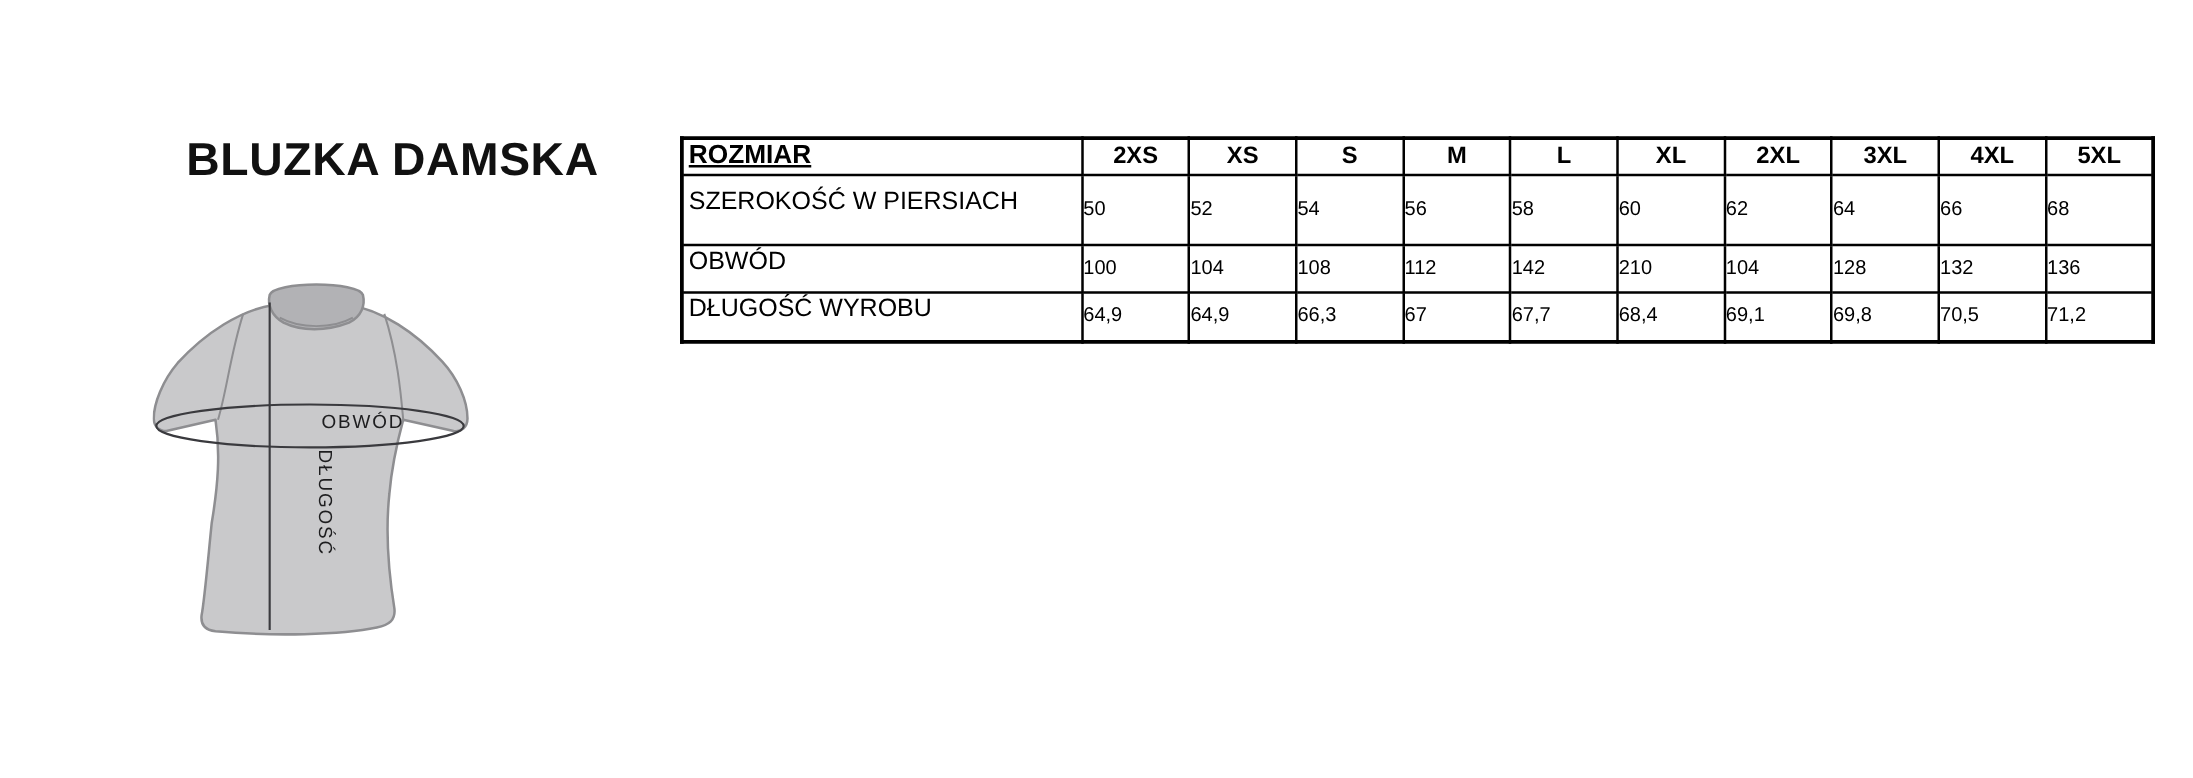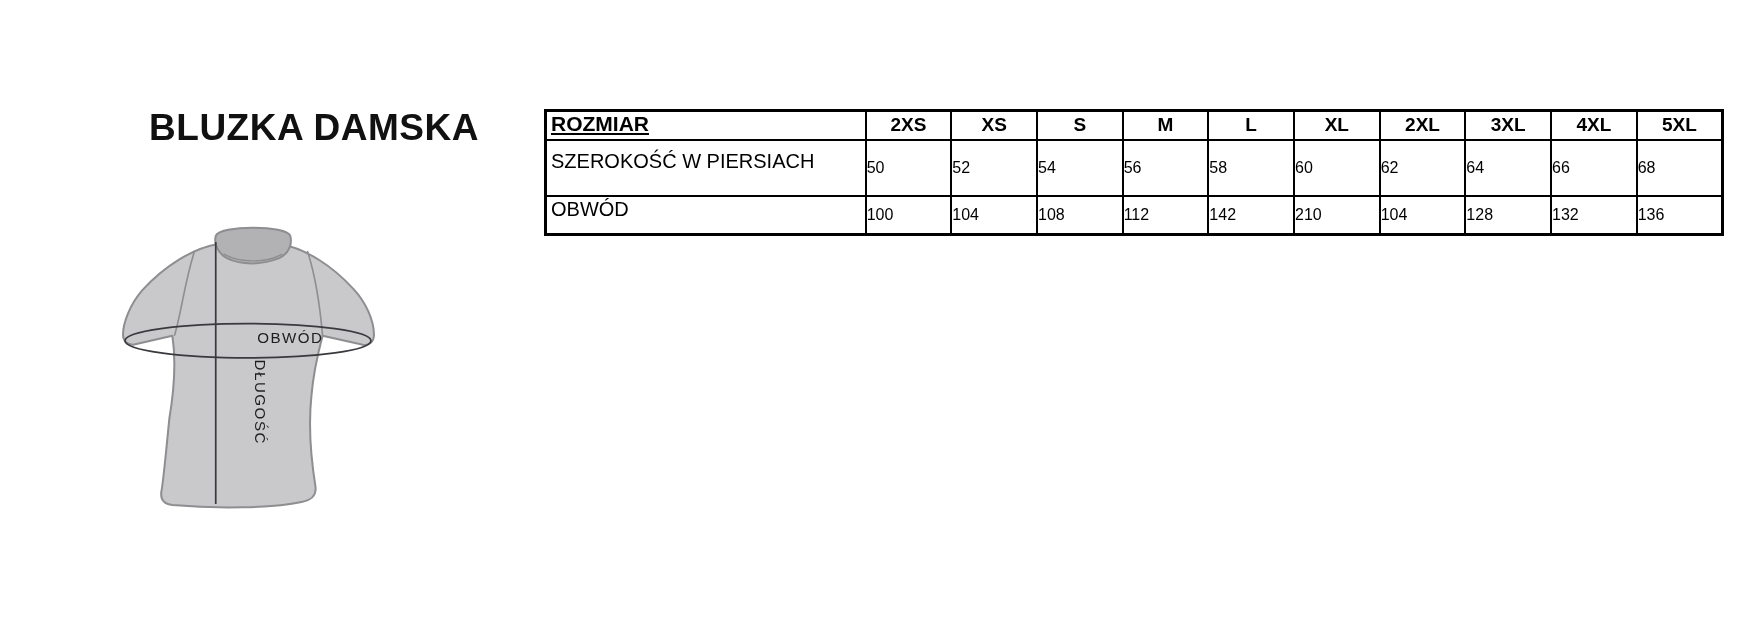--- a/index.html
+++ b/index.html
@@ -179,14 +179,27 @@
         <td class="value-cell">104</td>
         <td class="value-cell">108</td>
         <td class="value-cell">112</td>
         <td class="value-cell">142</td>
         <td class="value-cell">210</td>
         <td class="value-cell">104</td>
         <td class="value-cell">128</td>
         <td class="value-cell">132</td>
         <td class="value-cell">136</td>
       </tr>
+      <tr class="r2">
+        <td class="label-cell">DŁUGOŚĆ WYROBU</td>
+        <td class="value-cell">64,9</td>
+        <td class="value-cell">64,9</td>
+        <td class="value-cell">66,3</td>
+        <td class="value-cell">67</td>
+        <td class="value-cell">67,7</td>
+        <td class="value-cell">68,4</td>
+        <td class="value-cell">69,1</td>
+        <td class="value-cell">69,8</td>
+        <td class="value-cell">70,5</td>
+        <td class="value-cell">71,2</td>
+      </tr>
     </tbody>
 </table>
 
 </body></html>

